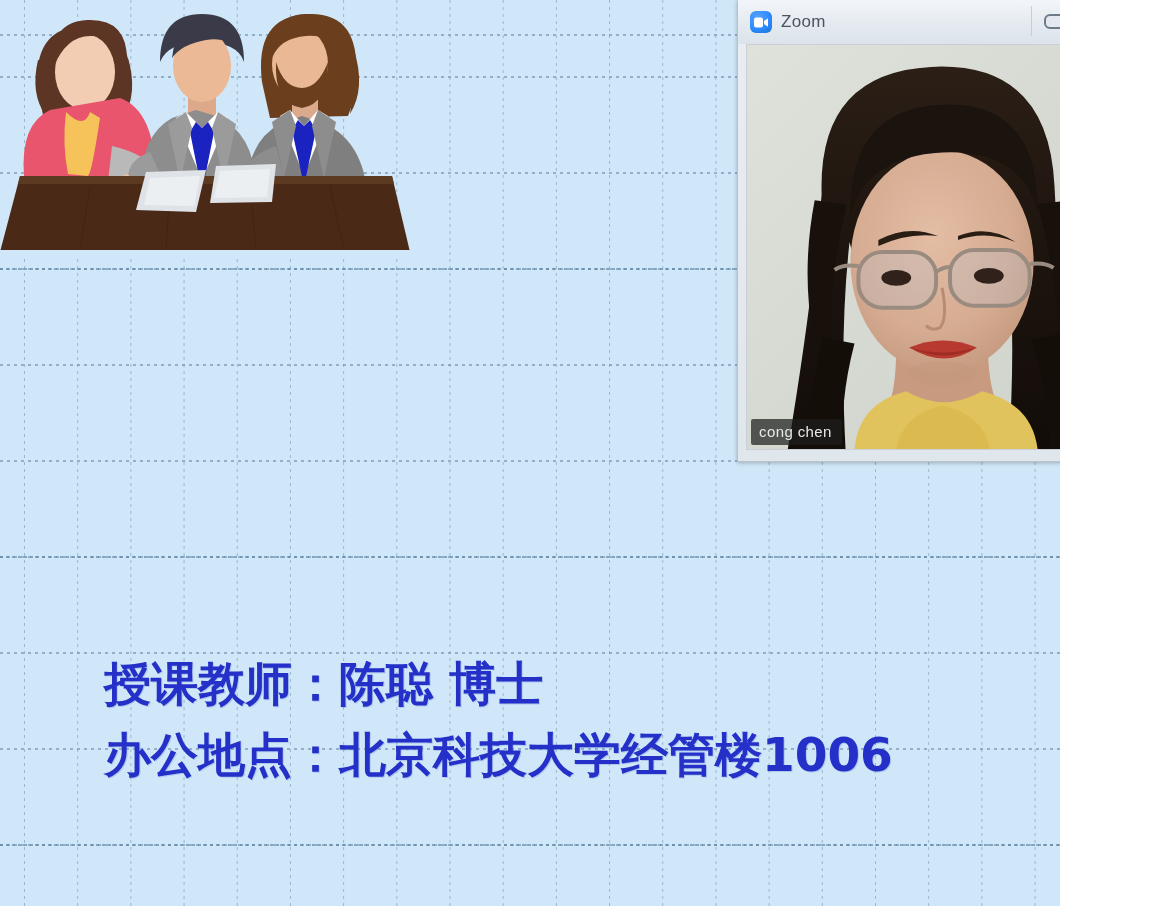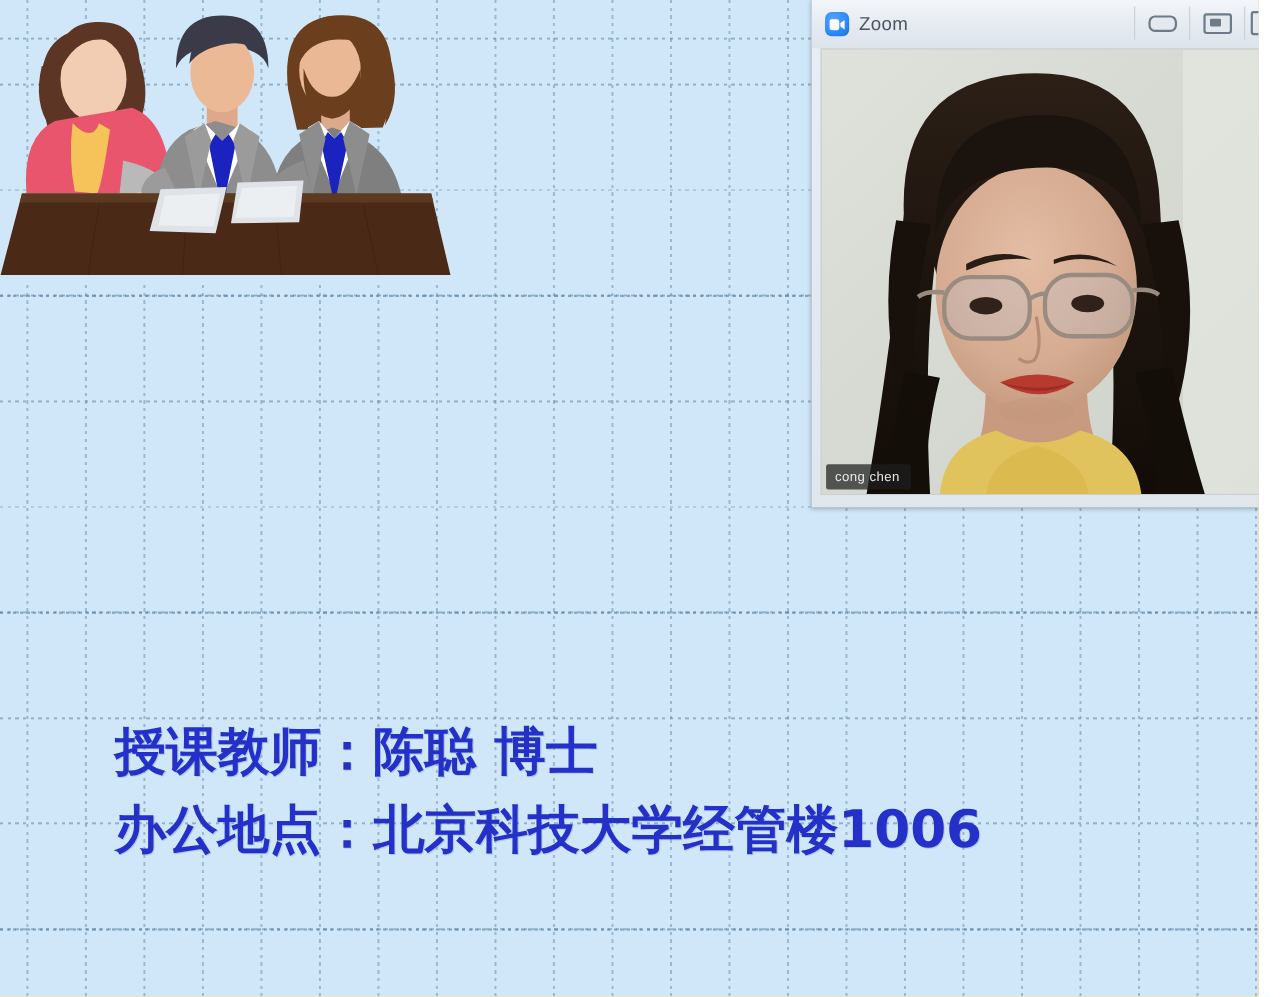--- a/index.html
+++ b/index.html
@@ -3,24 +3,24 @@
 <meta charset="utf-8">
 <title>Lecture Slide with Zoom Window</title>
 <style>
   html, body {
     margin: 0;
     padding: 0;
     background: #ffffff;
   }
   #stage {
     position: relative;
-    width: 1144px;
+    width: 1060px;
     height: 906px;
     overflow: hidden;
-    background: #eab308;
+    background: #f0abfc;
     font-family: "Liberation Sans", "DejaVu Sans", sans-serif;
   }
 
   
   #slide-bg {
     position: absolute;
     inset: 0;
     background-color: #cfe7f8;
   }
   
@@ -176,21 +176,21 @@
     border: 1px solid #c9cfd5;
     box-sizing: border-box;
   }
   #zoom-video svg { display: block; width: 100%; height: 100%; }
   #participant-name {
     position: absolute;
     left: 4px;
     bottom: 4px;
     background: rgba(30,30,30,0.72);
     color: #e8e8e8;
-    font-size: 12px;
+    font-size: 15px;
     padding: 4px 10px 5px 8px;
     letter-spacing: 0.4px;
     border-radius: 2px;
   }
 
   
   #slide-title {
     position: absolute;
     left: 0;
     top: 466px;

